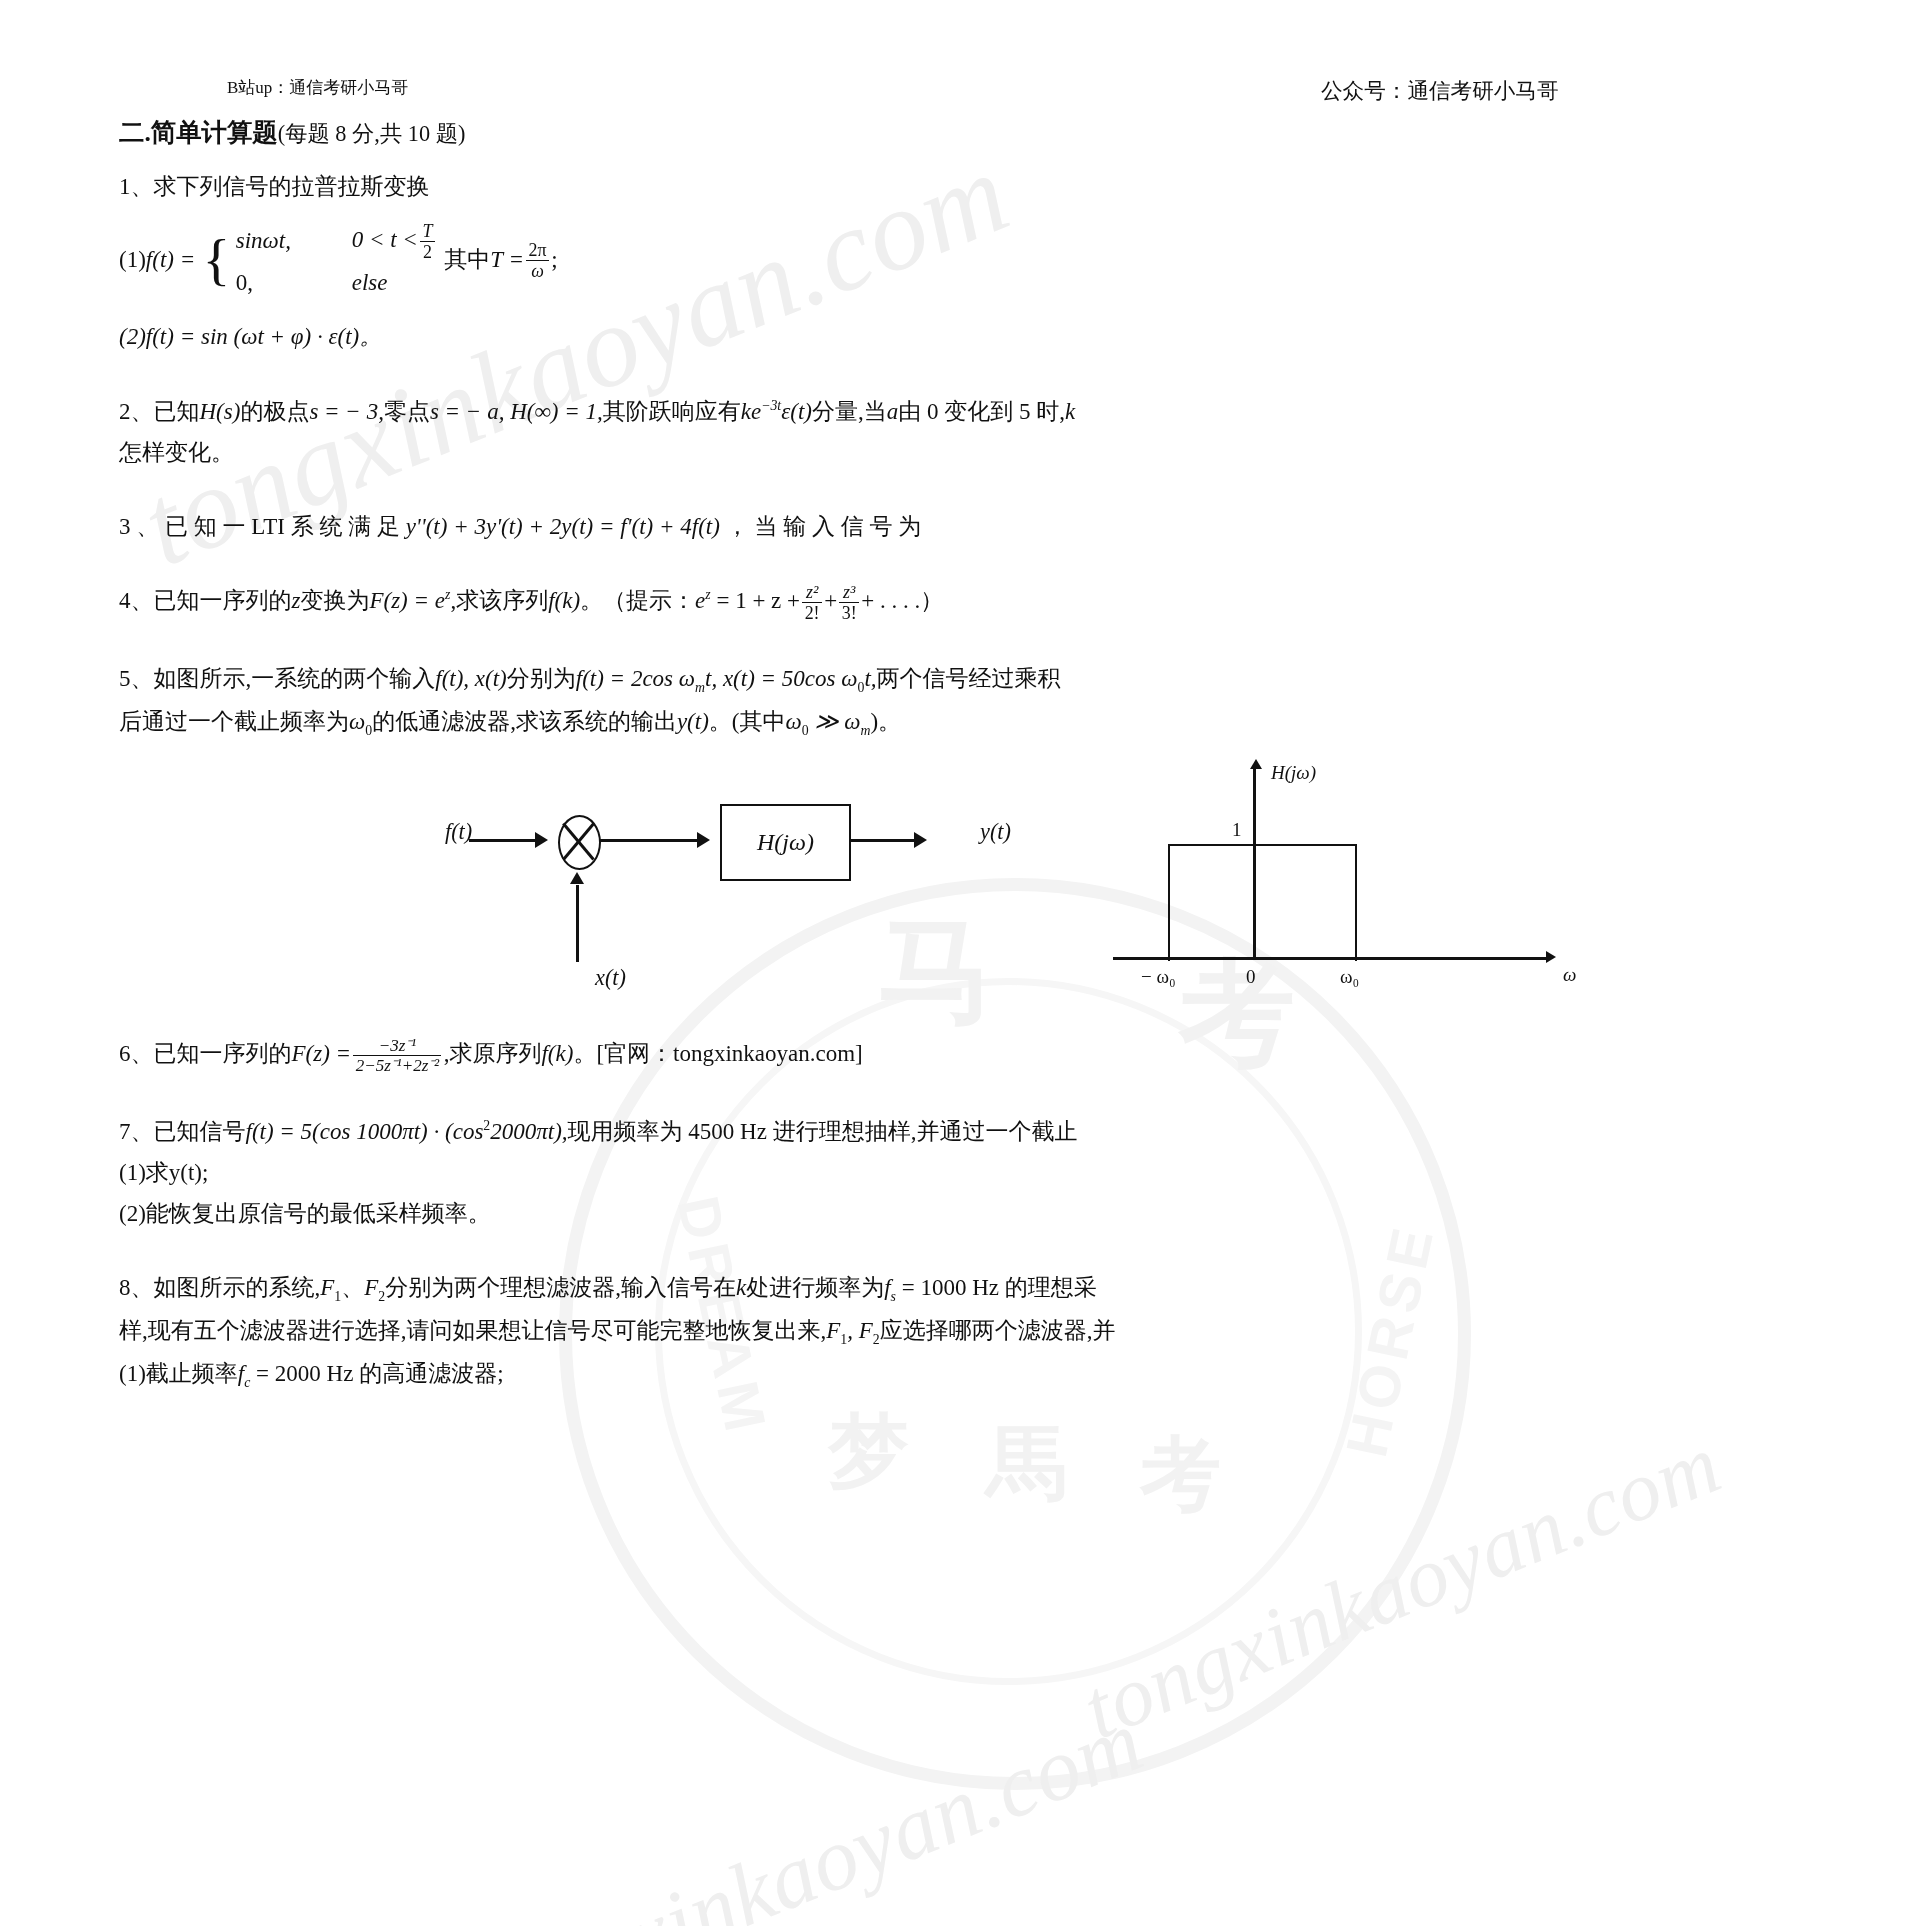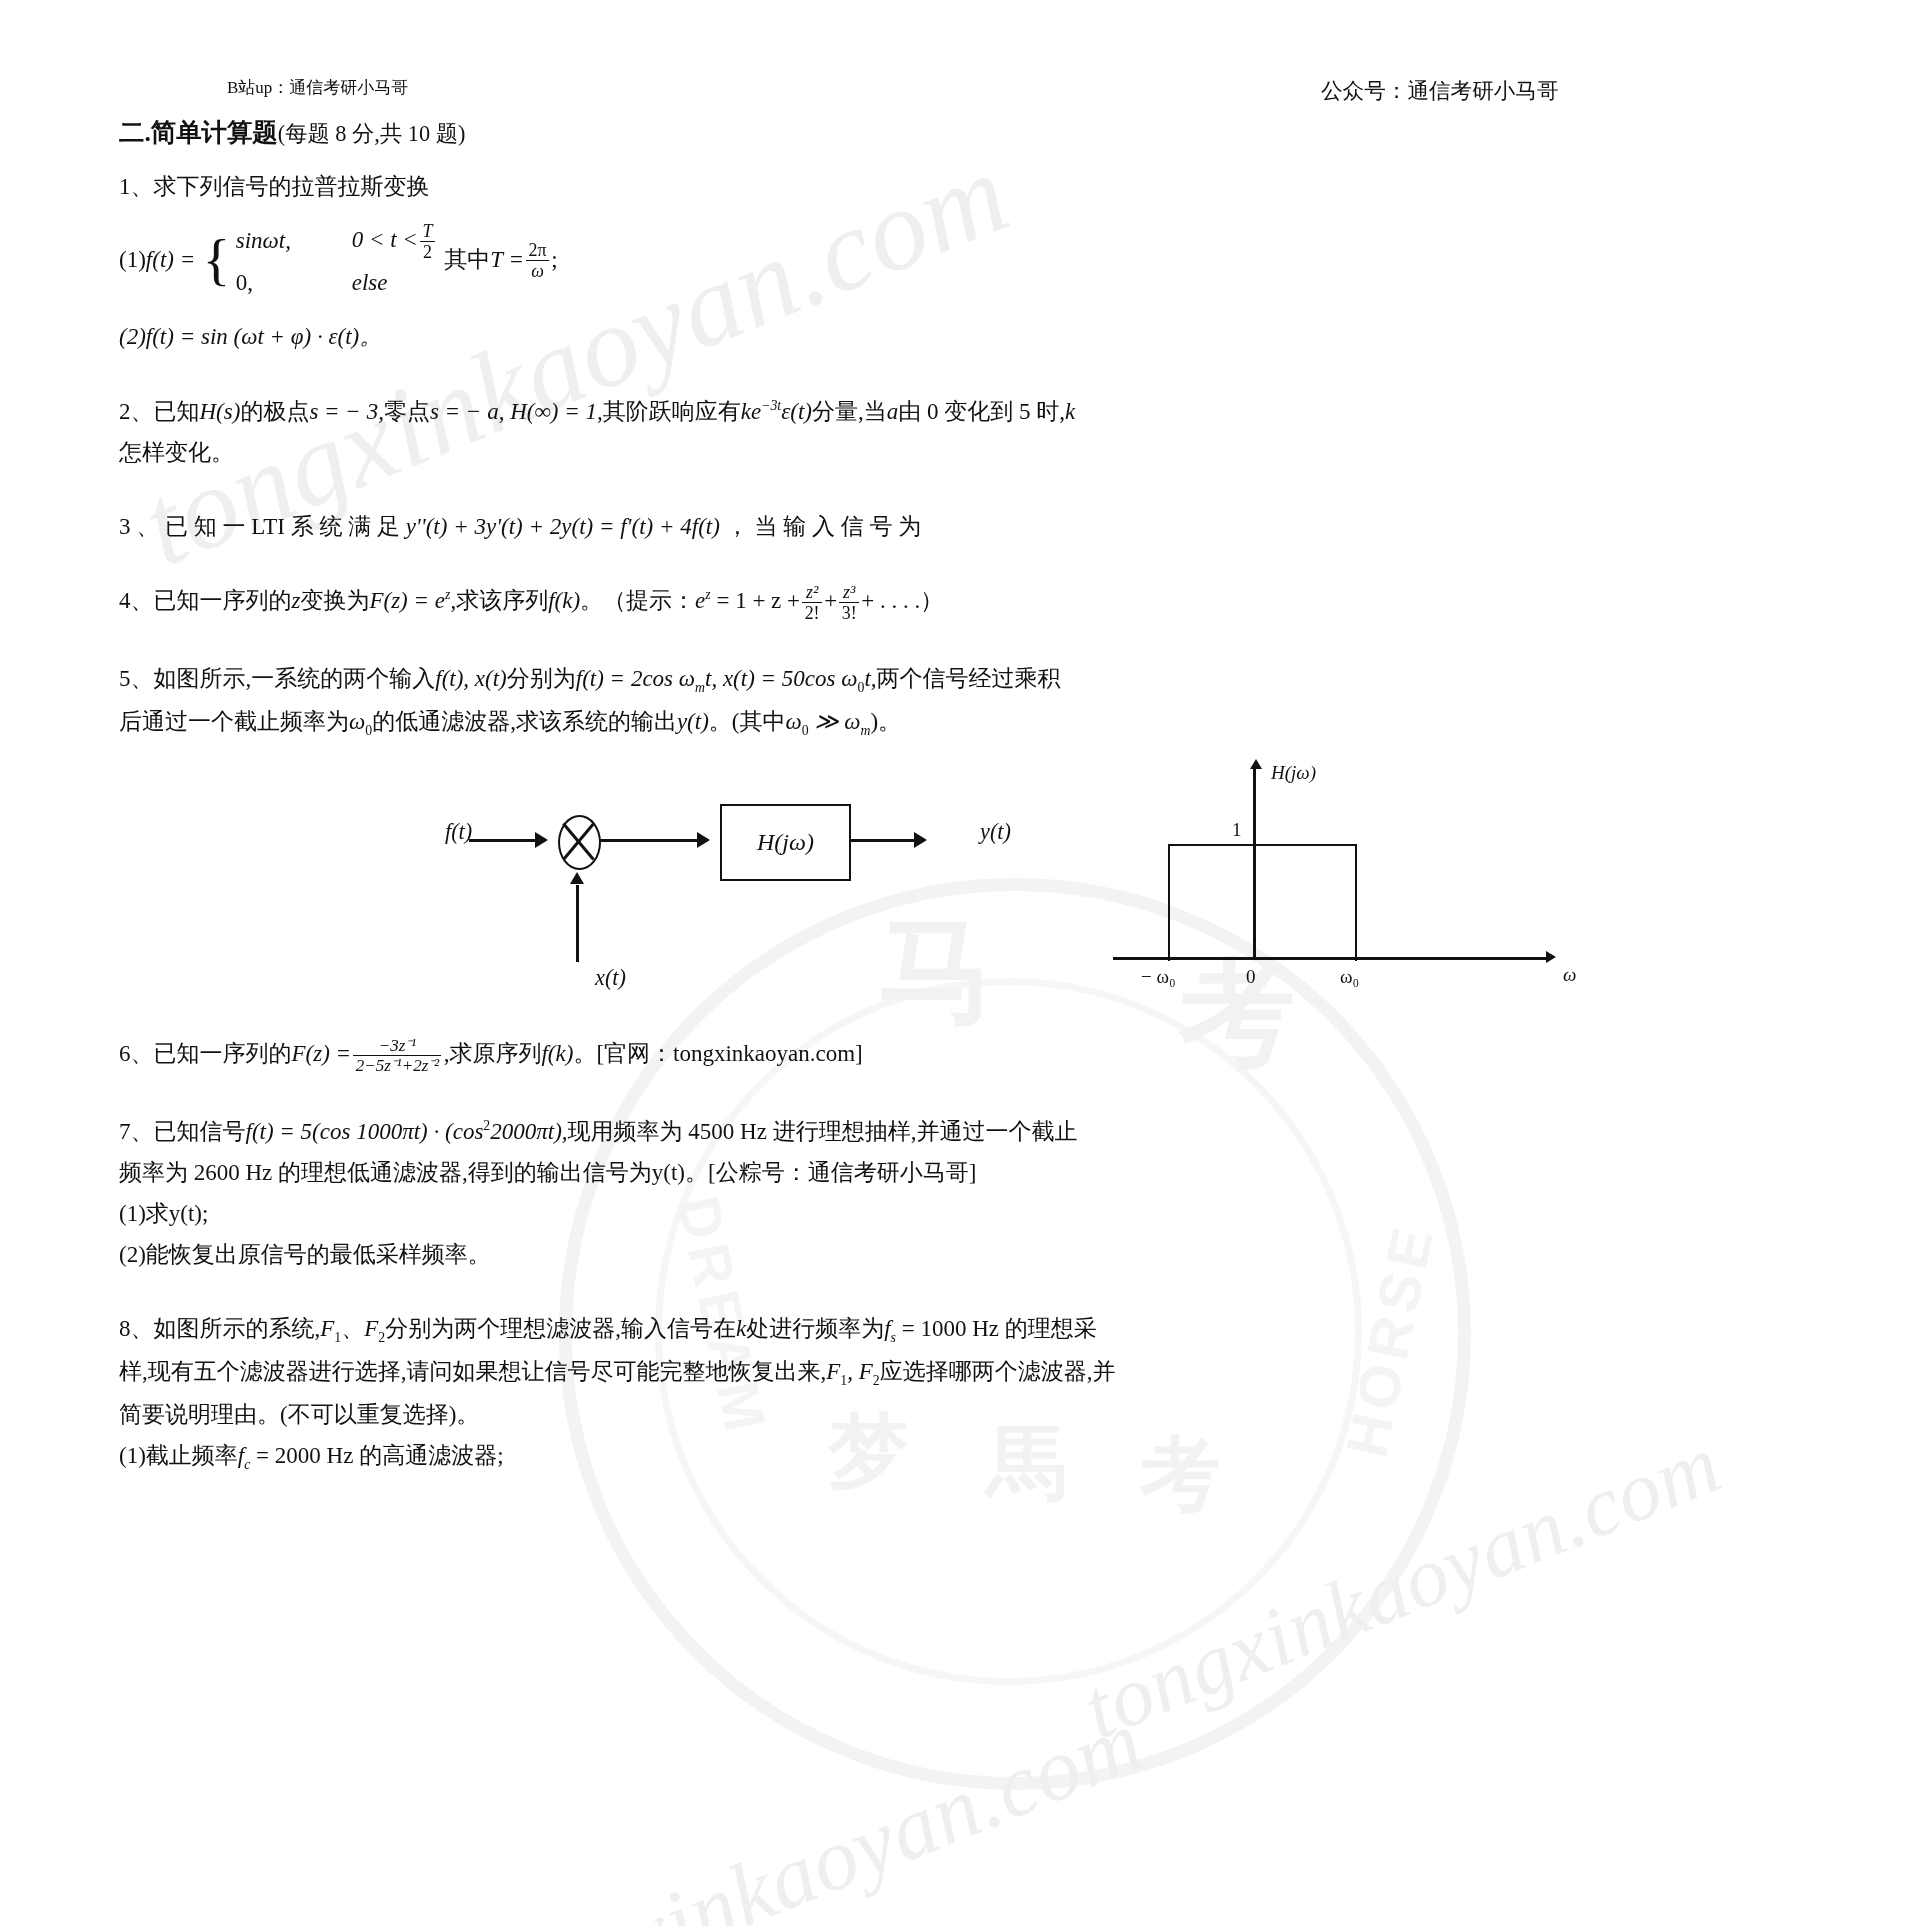--- a/index.html
+++ b/index.html
@@ -224,31 +224,29 @@
       </div>
     </div>
 
     <div class="q" style="margin-top:11.6px">
       <span>6、已知一序列的</span><i class="m">F(z) =</i><span class="frac" style="font-size:0.74em"><span class="n"><i class="m">−3z⁻¹</i></span><span class="d"><i class="m">2−5z⁻¹+2z⁻²</i></span></span><span>,求原序列</span><i class="m">f(k)</i><span>。[官网：tongxinkaoyan.com]</span>
     </div>
 
     <div class="q big">
       <span>7、已知信号</span><i class="m">f(t) = 5(cos 1000πt) · (cos</i><sup>2</sup><i class="m">2000πt),</i><span>现用频率为 4500 Hz 进行理想抽样,并通过一个截止</span>
     </div>
-    <div class="q tight">频率为 2600 Hz 的理想低通滤波器,得到的输出信号为y(t)。[公粽号：通信考研小马哥]</div>
     <div class="q tight">(1)求y(t);</div>
     <div class="q tight">(2)能恢复出原信号的最低采样频率。</div>
 
     <div class="q big">
       <span>8、如图所示的系统,</span><i class="m">F</i><sub>1</sub><span>、</span><i class="m">F</i><sub>2</sub><span>分别为两个理想滤波器,输入信号在</span><i class="m">k</i><span>处进行频率为</span><i class="m">f</i><sub><i class="m">s</i></sub><span> = 1000 Hz 的理想采</span>
     </div>
     <div class="q tight">
       <span>样,现有五个滤波器进行选择,请问如果想让信号尽可能完整地恢复出来,</span><i class="m">F</i><sub>1</sub><i class="m">, F</i><sub>2</sub><span>应选择哪两个滤波器,并</span>
     </div>
-    <div class="q tight">简要说明理由。(不可以重复选择)。</div>
     <div class="q tight">
       <span>(1)截止频率</span><i class="m">f</i><sub><i class="m">c</i></sub><span> = 2000 Hz 的高通滤波器;</span>
     </div>
 
   </div>
 
   <div class="ftr">
     
     
   </div>

